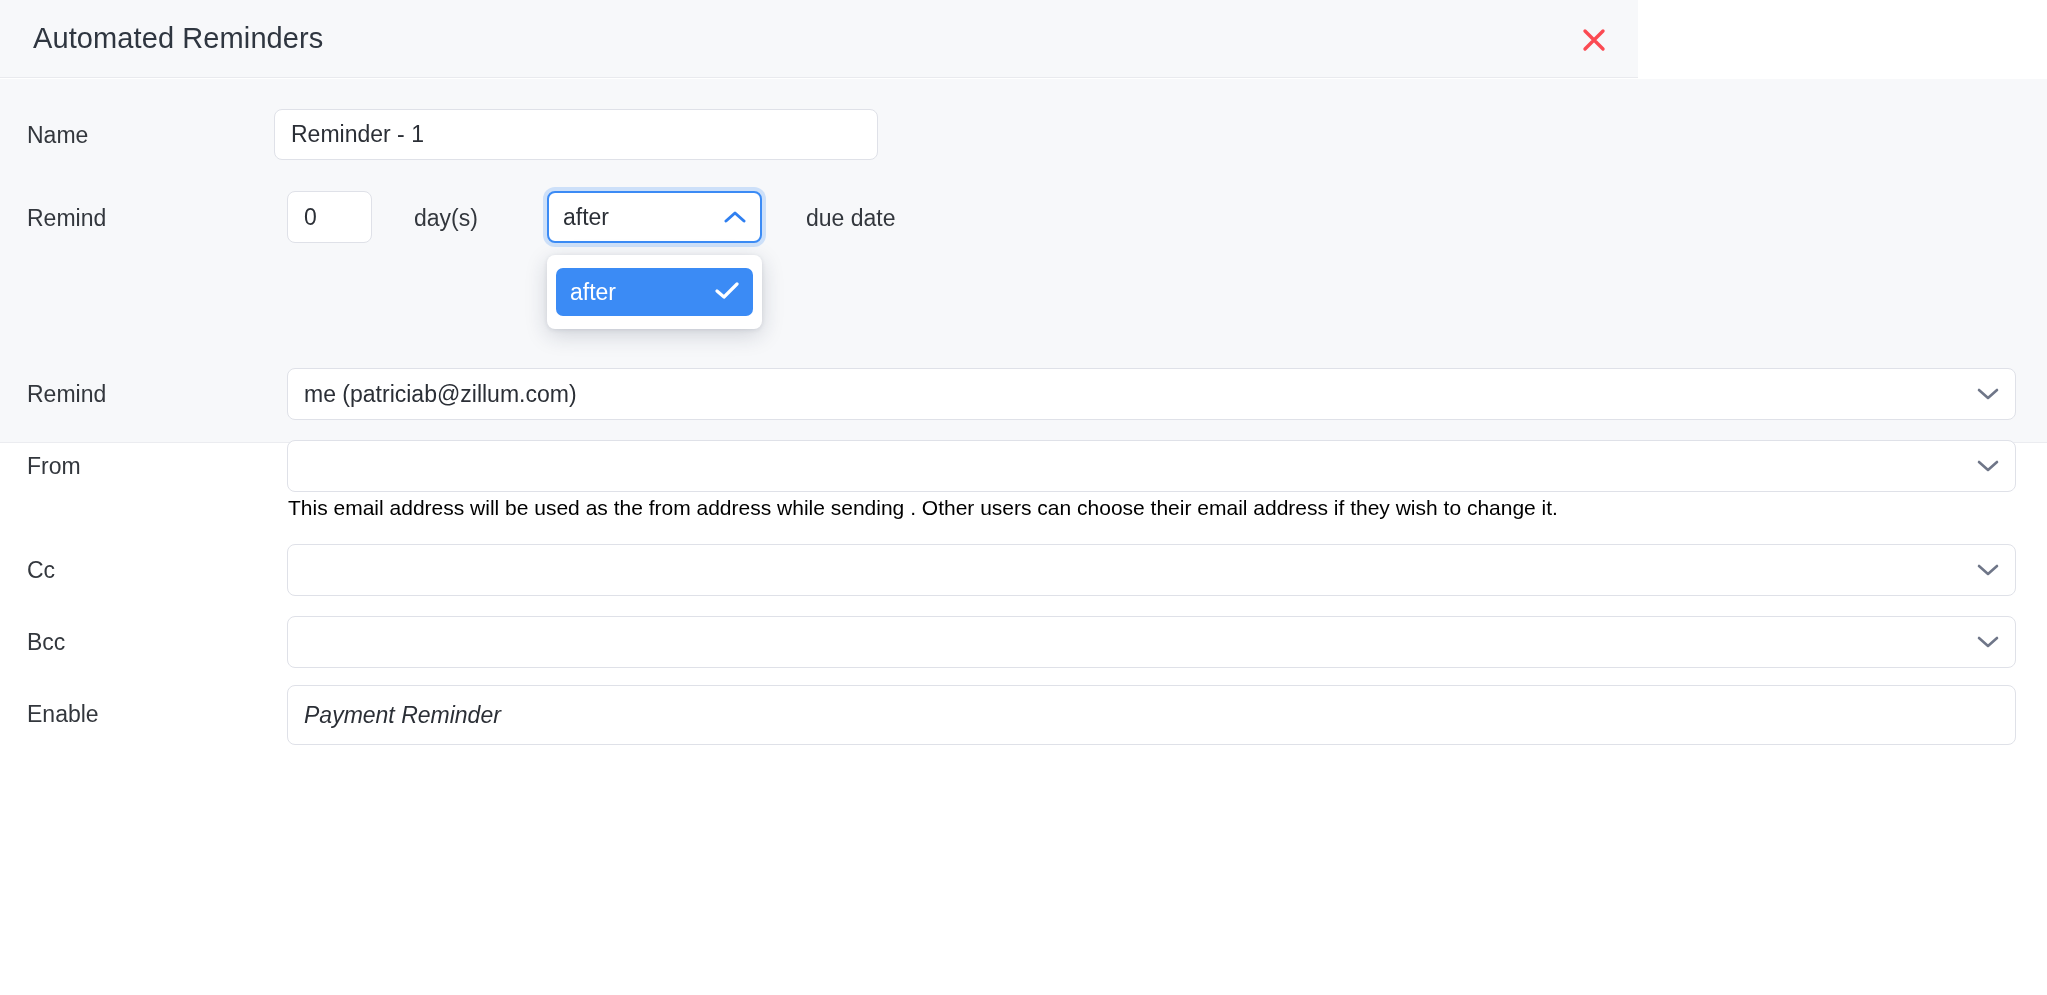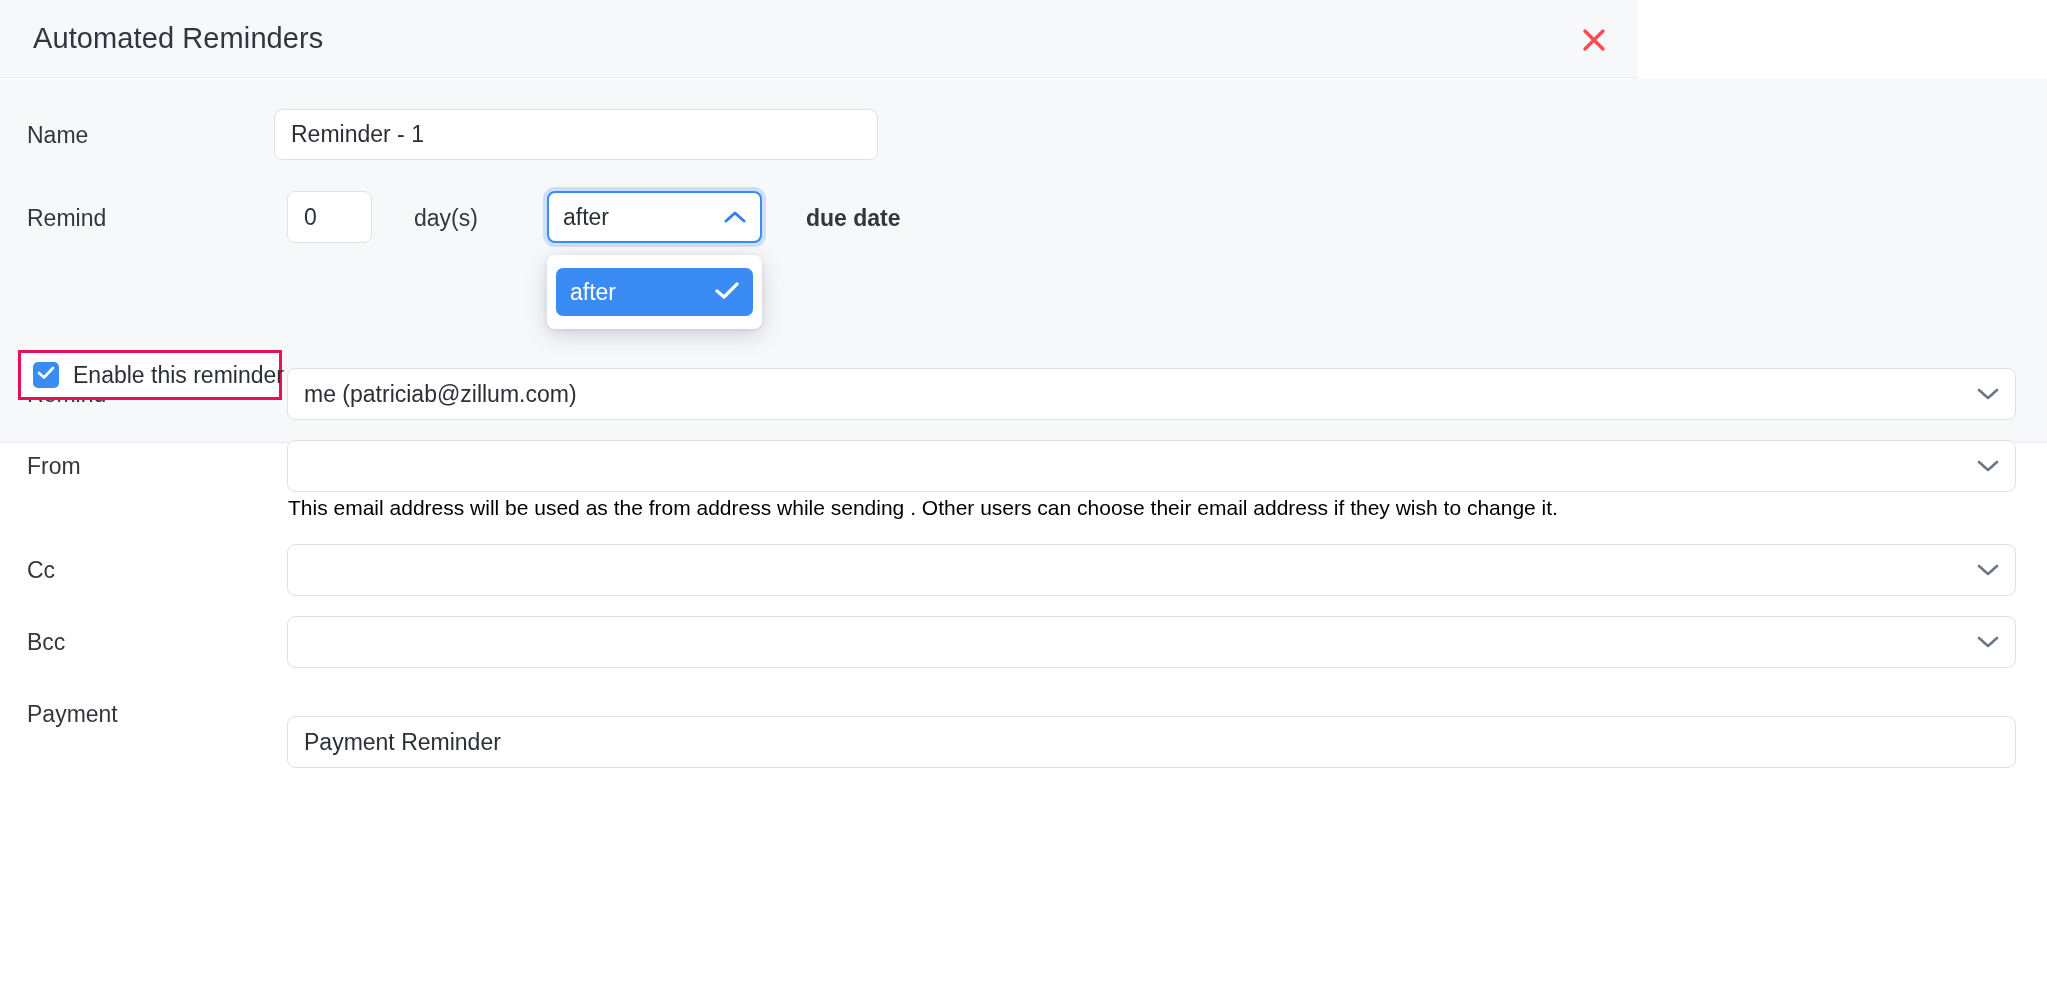--- a/index.html
+++ b/index.html
@@ -94,21 +94,21 @@
   }
 
   
   #name-field { left: 274px; top: 109px; width: 604px; height: 51px; }
   #name-label { left: 27px; top: 122px; }
 
   
   #remind-label { left: 27px; top: 205px; }
   #days-field { left: 287px; top: 191px; width: 85px; height: 52px; }
   #days-label { left: 414px; top: 205px; }
-  #due-date-label { left: 806px; top: 205px; font-weight: bold; }
+  #due-date-label { left: 806px; top: 205px; }
 
   
   #beforeafter-select {
     left: 547px; top: 191px; width: 215px; height: 52px;
     border: 2px solid #3b8bf5;
     box-shadow: 0 0 0 4px rgba(59,139,245,0.22);
     background: #ffffff;
     z-index: 30;
     padding: 0 14px;
   }
@@ -184,21 +184,21 @@
     white-space: nowrap;
   }
 
   #cc-label { left: 27px; top: 557px; }
   #cc-field { left: 287px; top: 544px; width: 1729px; height: 52px; }
 
   #bcc-label { left: 27px; top: 629px; }
   #bcc-field { left: 287px; top: 616px; width: 1729px; height: 52px; }
 
   #subject-label { left: 27px; top: 701px; }
-  #subject-field { left: 287px; top: 716px; width: 1729px; height: 52px; }
+  #subject-field { left: 287px; top: 685px; width: 1729px; height: 60px; font-style: italic; }
 </style>
 </head>
 <body>
 
 <div id="app">
 
   <div class="dialog-header">
     <div class="dialog-title">Automated Reminders</div>
     <div class="close-btn">
       <span>
@@ -237,30 +237,20 @@
     <div class="dd-item selected">
       <span>after</span>
       <span class="dd-check">
         <svg width="24" height="18" viewBox="0 0 24 18">
           <path d="M2 9 L9 15 L22 2" fill="none" stroke="#ffffff" stroke-width="3.2" stroke-linecap="round" stroke-linejoin="round"></path>
         </svg>
       </span>
     </div>
   </div>
 
-  <div class="cb-highlight">
-    <div class="checkbox">
-      <span>
-        <svg width="18" height="14" viewBox="0 0 18 14">
-          <path d="M2 7 L7 11.5 L16 2" fill="none" stroke="#ffffff" stroke-width="2.6" stroke-linecap="round" stroke-linejoin="round"></path>
-        </svg>
-      </span>
-    </div>
-    <div class="cb-label">Enable this reminder</div>
-  </div>
 
   <div class="section-bottom"></div>
 
   <div class="label" id="remind-to-label">Remind</div>
   <div class="field select-field" id="remind-to-field">
     <span class="value">me (patriciab@zillum.com)</span>
     <span class="chev">
       <svg width="22" height="14" viewBox="0 0 22 14">
         <path d="M2 3 L11 11 L20 3" fill="none" stroke="#6f7688" stroke-width="2.6" stroke-linecap="round" stroke-linejoin="round"></path>
       </svg>
@@ -291,18 +281,18 @@
   <div class="label" id="bcc-label">Bcc</div>
   <div class="field select-field" id="bcc-field">
     <span class="value"></span>
     <span class="chev">
       <svg width="22" height="14" viewBox="0 0 22 14">
         <path d="M2 3 L11 11 L20 3" fill="none" stroke="#6f7688" stroke-width="2.6" stroke-linecap="round" stroke-linejoin="round"></path>
       </svg>
     </span>
   </div>
 
-  <div class="label" id="subject-label">Payment</div>
+  <div class="label" id="subject-label">Enable</div>
   <div class="field" id="subject-field">
     <span class="value">Payment Reminder</span>
   </div>
 
 </div>
 
 </body></html>

